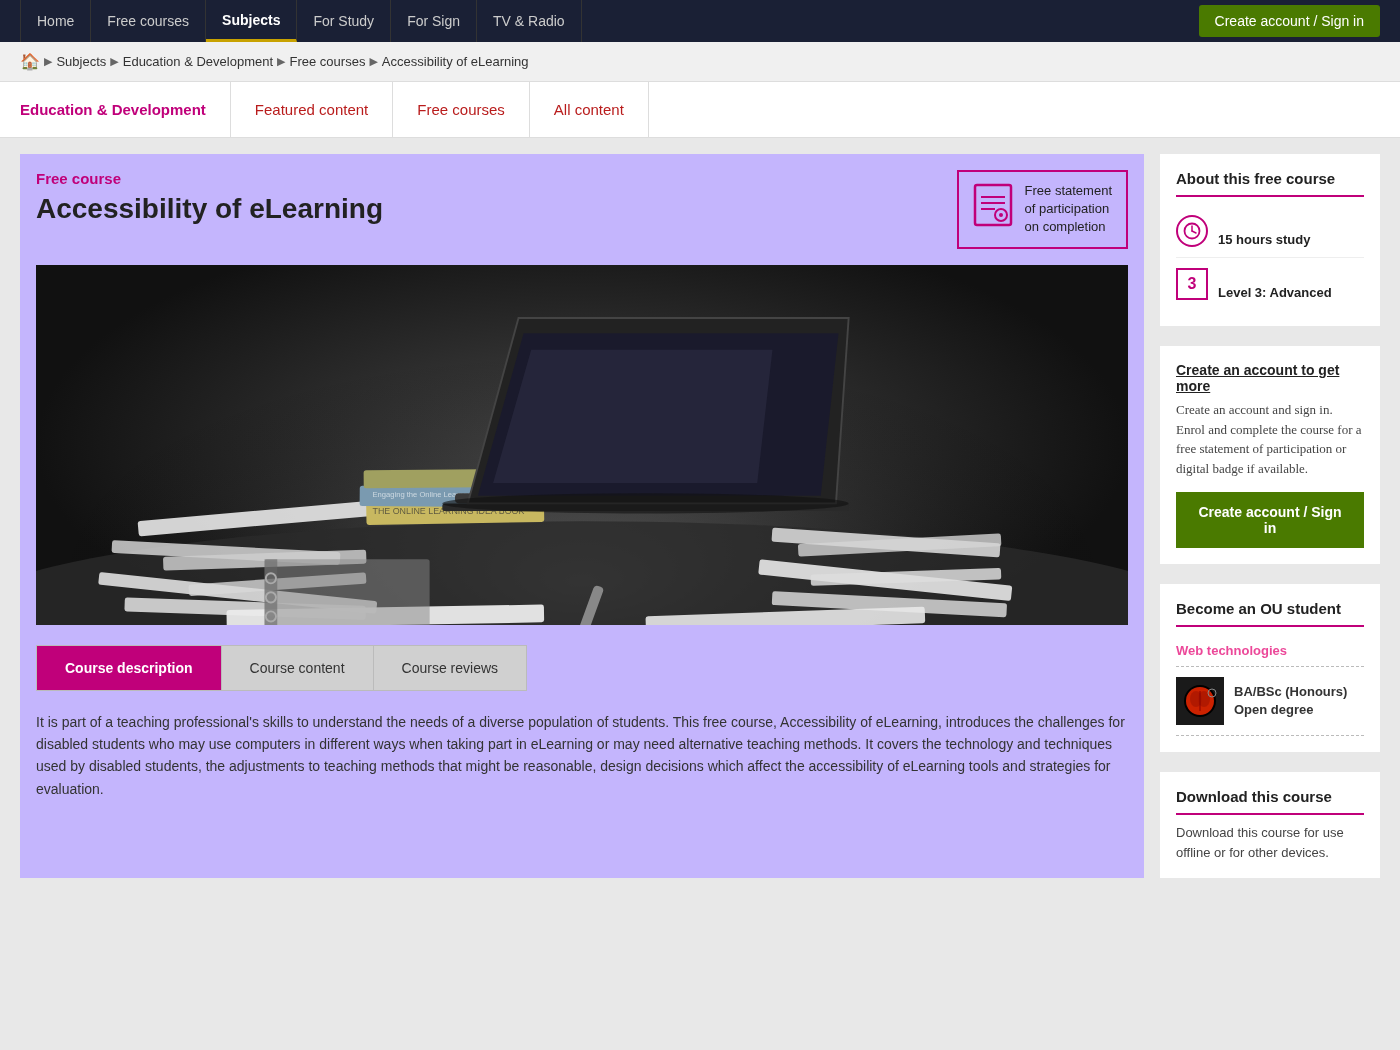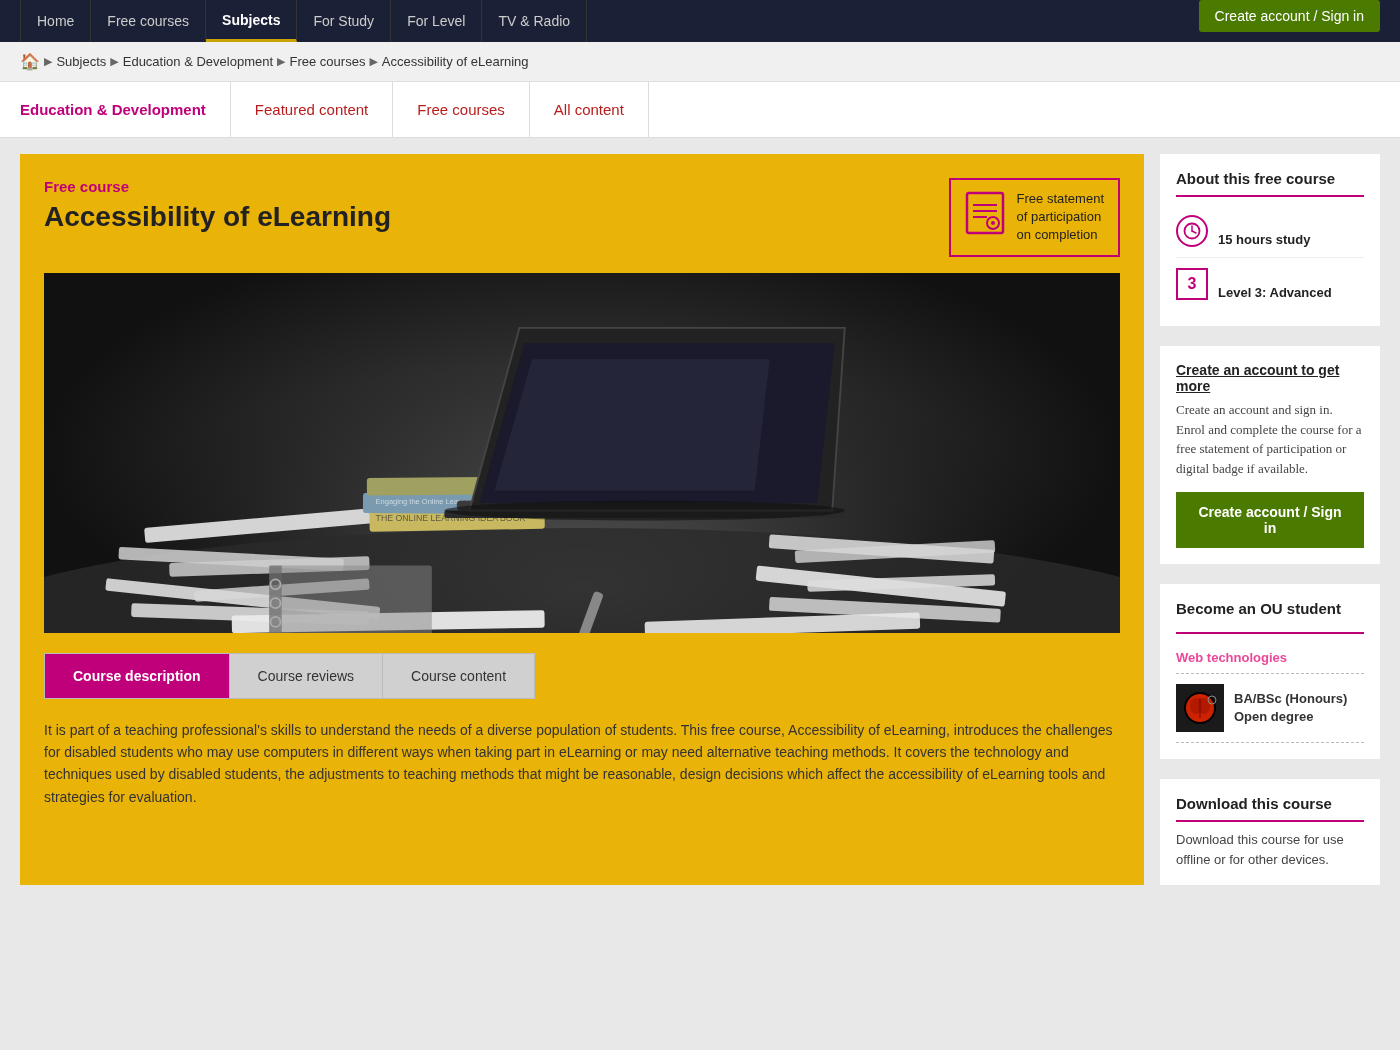--- a/index.html
+++ b/index.html
@@ -2,21 +2,21 @@
 <html><head>
   <meta charset="utf-8">
   <style>
     * { box-sizing: border-box; margin: 0; padding: 0; }
     body { font-family: Arial, sans-serif; font-size: 14px; background: #e8e8e8; color: #333; }
 
     
     .top-nav {
       background: #1a2035;
       display: flex;
-      align-items: flex-start;
+      align-items: center;
       padding: 0 20px;
       height: 42px;
     }
     .top-nav-links {
       display: flex;
       align-items: center;
       flex: 1;
     }
     .top-nav-links a {
       color: #ccc;
@@ -87,22 +87,22 @@
     .main-container {
       display: flex;
       gap: 16px;
       padding: 16px 20px;
       max-width: 1400px;
     }
 
     
     .content-main {
       flex: 1;
-      background: #eab308;
-      padding: 24px;
+      background: #c4b5fd;
+      padding: 16px;
     }
 
     .free-course-label {
       color: #c0007a;
       font-size: 15px;
       font-weight: bold;
       margin-bottom: 6px;
     }
     .course-title {
       font-size: 28px;
@@ -259,21 +259,21 @@
       width: 100%;
       text-align: center;
       font-weight: bold;
     }
 
     .ou-student-box h3 {
       font-size: 15px;
       font-weight: bold;
       color: #222;
       margin-bottom: 8px;
-      padding-bottom: 15px;
+      padding-bottom: 8px;
       border-bottom: 2px solid #c0007a;
     }
     .ou-link {
       font-size: 13px;
       color: #ec4899;
       font-weight: bold;
       display: block;
       padding: 8px 0;
       border-bottom: 1px dashed #bbb;
       text-decoration: none;
@@ -316,21 +316,21 @@
   </style>
 </head>
 <body>
 
 <nav class="top-nav">
   <div class="top-nav-links">
     <a href="#" class="">Home</a>
     <a href="#" class="">Free courses</a>
     <a href="#" class="active">Subjects</a>
     <a href="#" class="">For Study</a>
-    <a href="#" class="">For Level</a>
+    <a href="#" class="">For Sign</a>
     <a href="#" class="">TV &amp; Radio</a>
   </div>
   <button class="create-account-btn">Create account / Sign in</button>
 </nav>
 
 <div class="breadcrumb">
   <span class="home-icon">🏠</span>
   <span class="sep">▶</span>
   <a href="#">Subjects</a>
   <span class="sep">▶</span>
@@ -440,22 +440,22 @@
         <circle cx="185" cy="315" r="4" fill="none" stroke="#aaa" stroke-width="1.5"></circle>
         <circle cx="185" cy="330" r="4" fill="none" stroke="#aaa" stroke-width="1.5"></circle>
         <circle cx="185" cy="345" r="4" fill="none" stroke="#aaa" stroke-width="1.5"></circle>
 
         <rect x="440" y="290" width="8" height="60" rx="3" fill="#888" transform="rotate(20, 440, 290)"></rect>
       </svg>
     </div>
 
     <div class="course-tabs">
       <div class="course-tab active">Course description</div>
+      <div class="course-tab">Course content</div>
       <div class="course-tab">Course reviews</div>
-      <div class="course-tab">Course content</div>
     </div>
 
     <p class="course-description-text">It is part of a teaching professional's skills to understand the needs of a diverse population of students. This free course, Accessibility of eLearning, introduces the challenges for disabled students who may use computers in different ways when taking part in eLearning or may need alternative teaching methods. It covers the technology and techniques used by disabled students, the adjustments to teaching methods that might be reasonable, design decisions which affect the accessibility of eLearning tools and strategies for evaluation.</p>
 
   </div>
 
   <div class="sidebar">
 
     <div class="sidebar-box">
       <h3>About this free course</h3>

